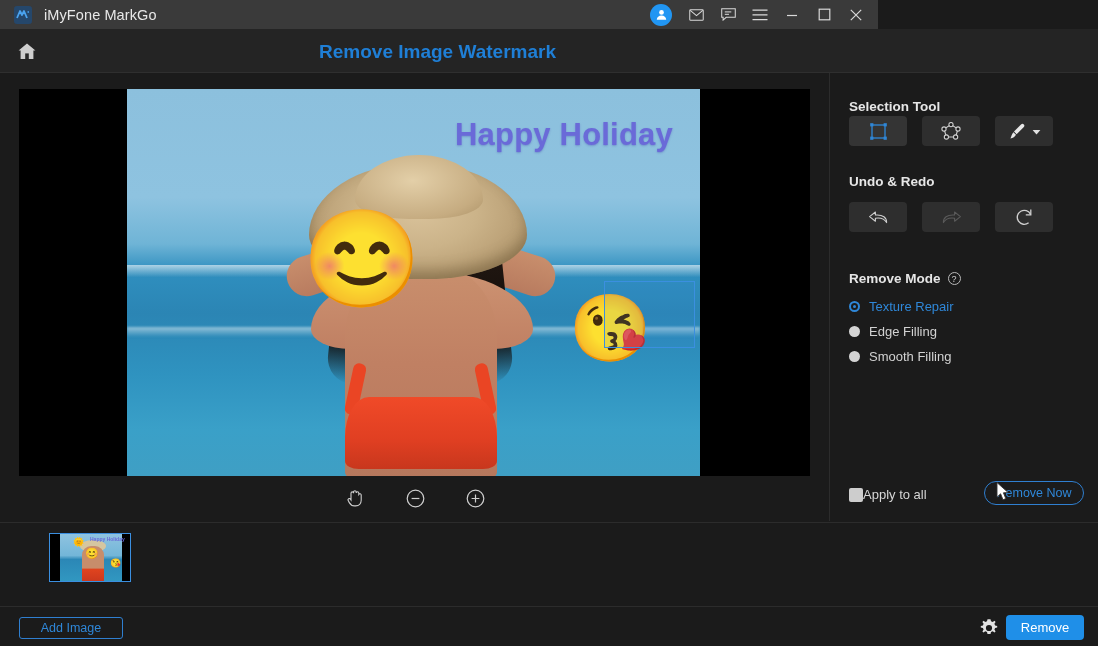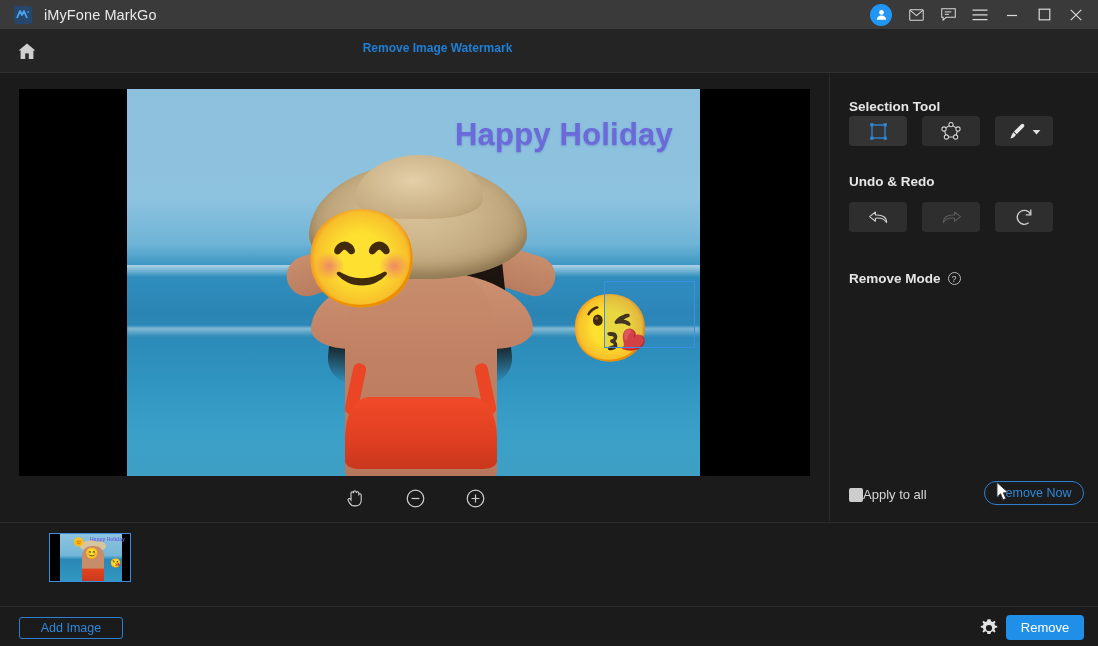--- a/index.html
+++ b/index.html
@@ -11,21 +11,21 @@
   }
   #app {
     position: relative;
     width: 1098px; height: 646px;
     background: #1b1b1b;
   }
 
   
   #titlebar {
     position: absolute; left: 0; top: 0;
-    width: 1098px; height: 29px;
+    width: 878px; height: 29px;
     background: #3a3a3a;
     display: flex; align-items: center;
   }
   #app-logo {
     width: 18px; height: 18px; margin-left: 14px;
     background: #25476b;
     border-radius: 3px;
     display: flex; align-items: center; justify-content: center;
   }
   #app-logo svg { display: block; }
@@ -58,21 +58,21 @@
     border-bottom: 1px solid #2f2f2f;
   }
   #home-btn {
     position: absolute; left: 14px; top: 9px;
     width: 26px; height: 26px;
     display: flex; align-items: center; justify-content: center;
   }
   #page-title {
     position: absolute; left: 0; top: 12px; width: 875px;
     text-align: center;
-    font-size: 12px; font-weight: bold;
+    font-size: 19px; font-weight: bold;
     color: #1f7fd6;
   }
 
   
   #canvas-area {
     position: absolute; left: 0; top: 73px;
     width: 830px; height: 448px;
     background: #1b1b1b;
     border-right: 1px solid #2c2c2c;
   }
@@ -538,20 +538,34 @@
           <path d="M15.8 1.6 V6.8 H10.8" stroke="currentColor" stroke-width="1.3" fill="none"></path>
         </svg>
       </div>
     </div>
 
     <div class="panel-heading" id="mode-heading">
       <span>Remove Mode</span>
       <span class="help-icon">?</span>
     </div>
 
+    <div id="mode-options">
+      <div class="radio-row checked">
+        <span class="radio checked"></span>
+        <span>Texture Repair</span>
+      </div>
+      <div class="radio-row">
+        <span class="radio"></span>
+        <span>Edge Filling</span>
+      </div>
+      <div class="radio-row">
+        <span class="radio"></span>
+        <span>Smooth Filling</span>
+      </div>
+    </div>
 
     <div id="apply-row">
       <span id="apply-checkbox"></span>
       <span id="apply-label">Apply to all</span>
     </div>
     <div id="remove-now-btn">Remove Now</div>
   </div>
 
   <div id="filmstrip">
     <div id="thumb">

